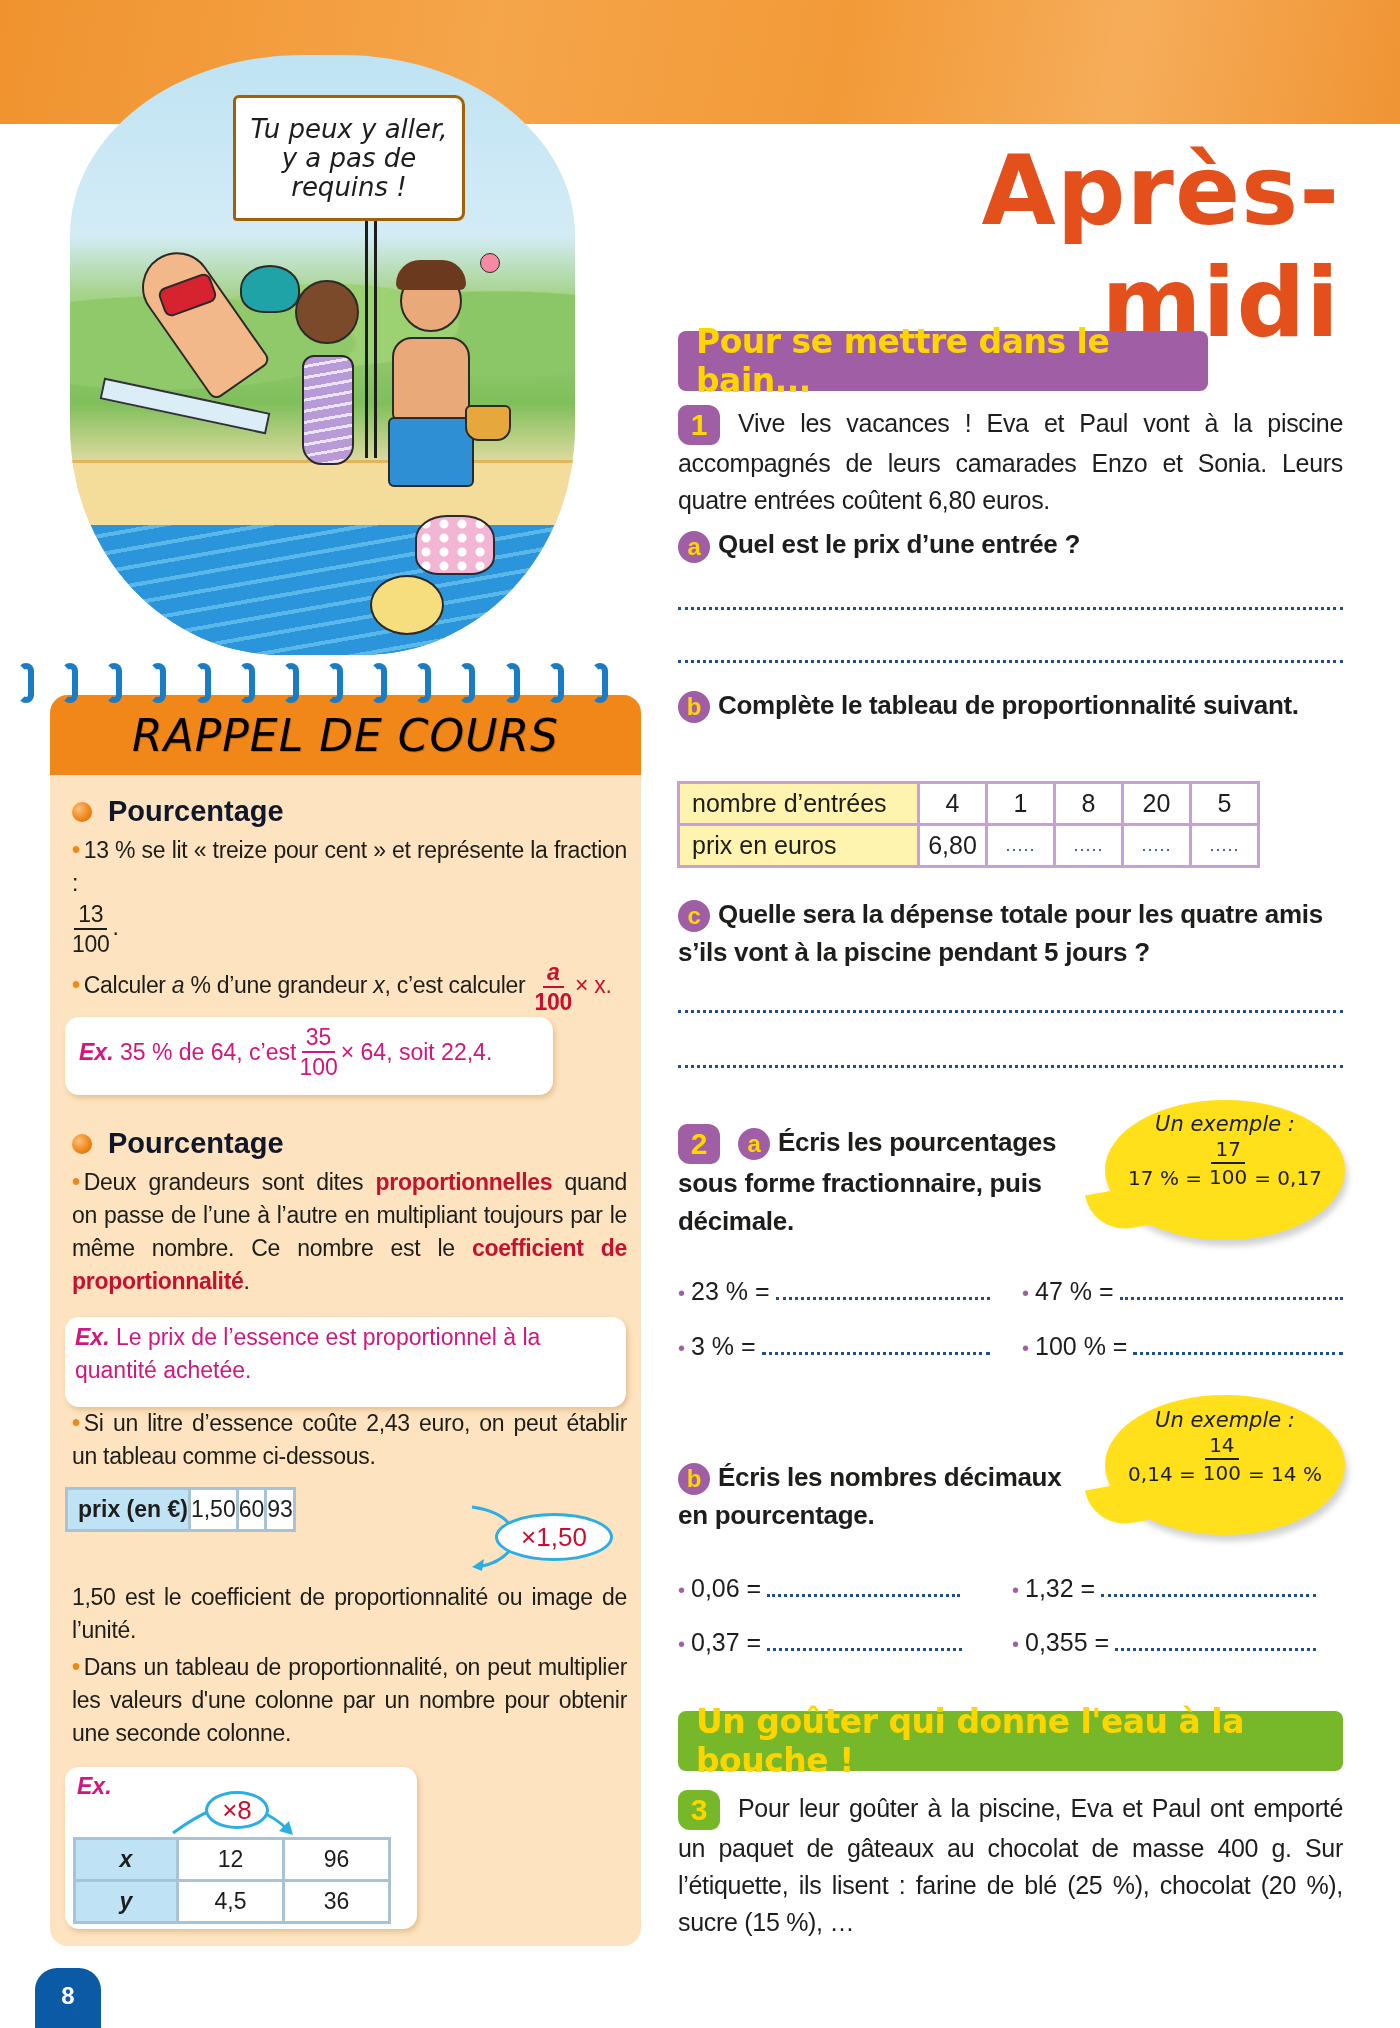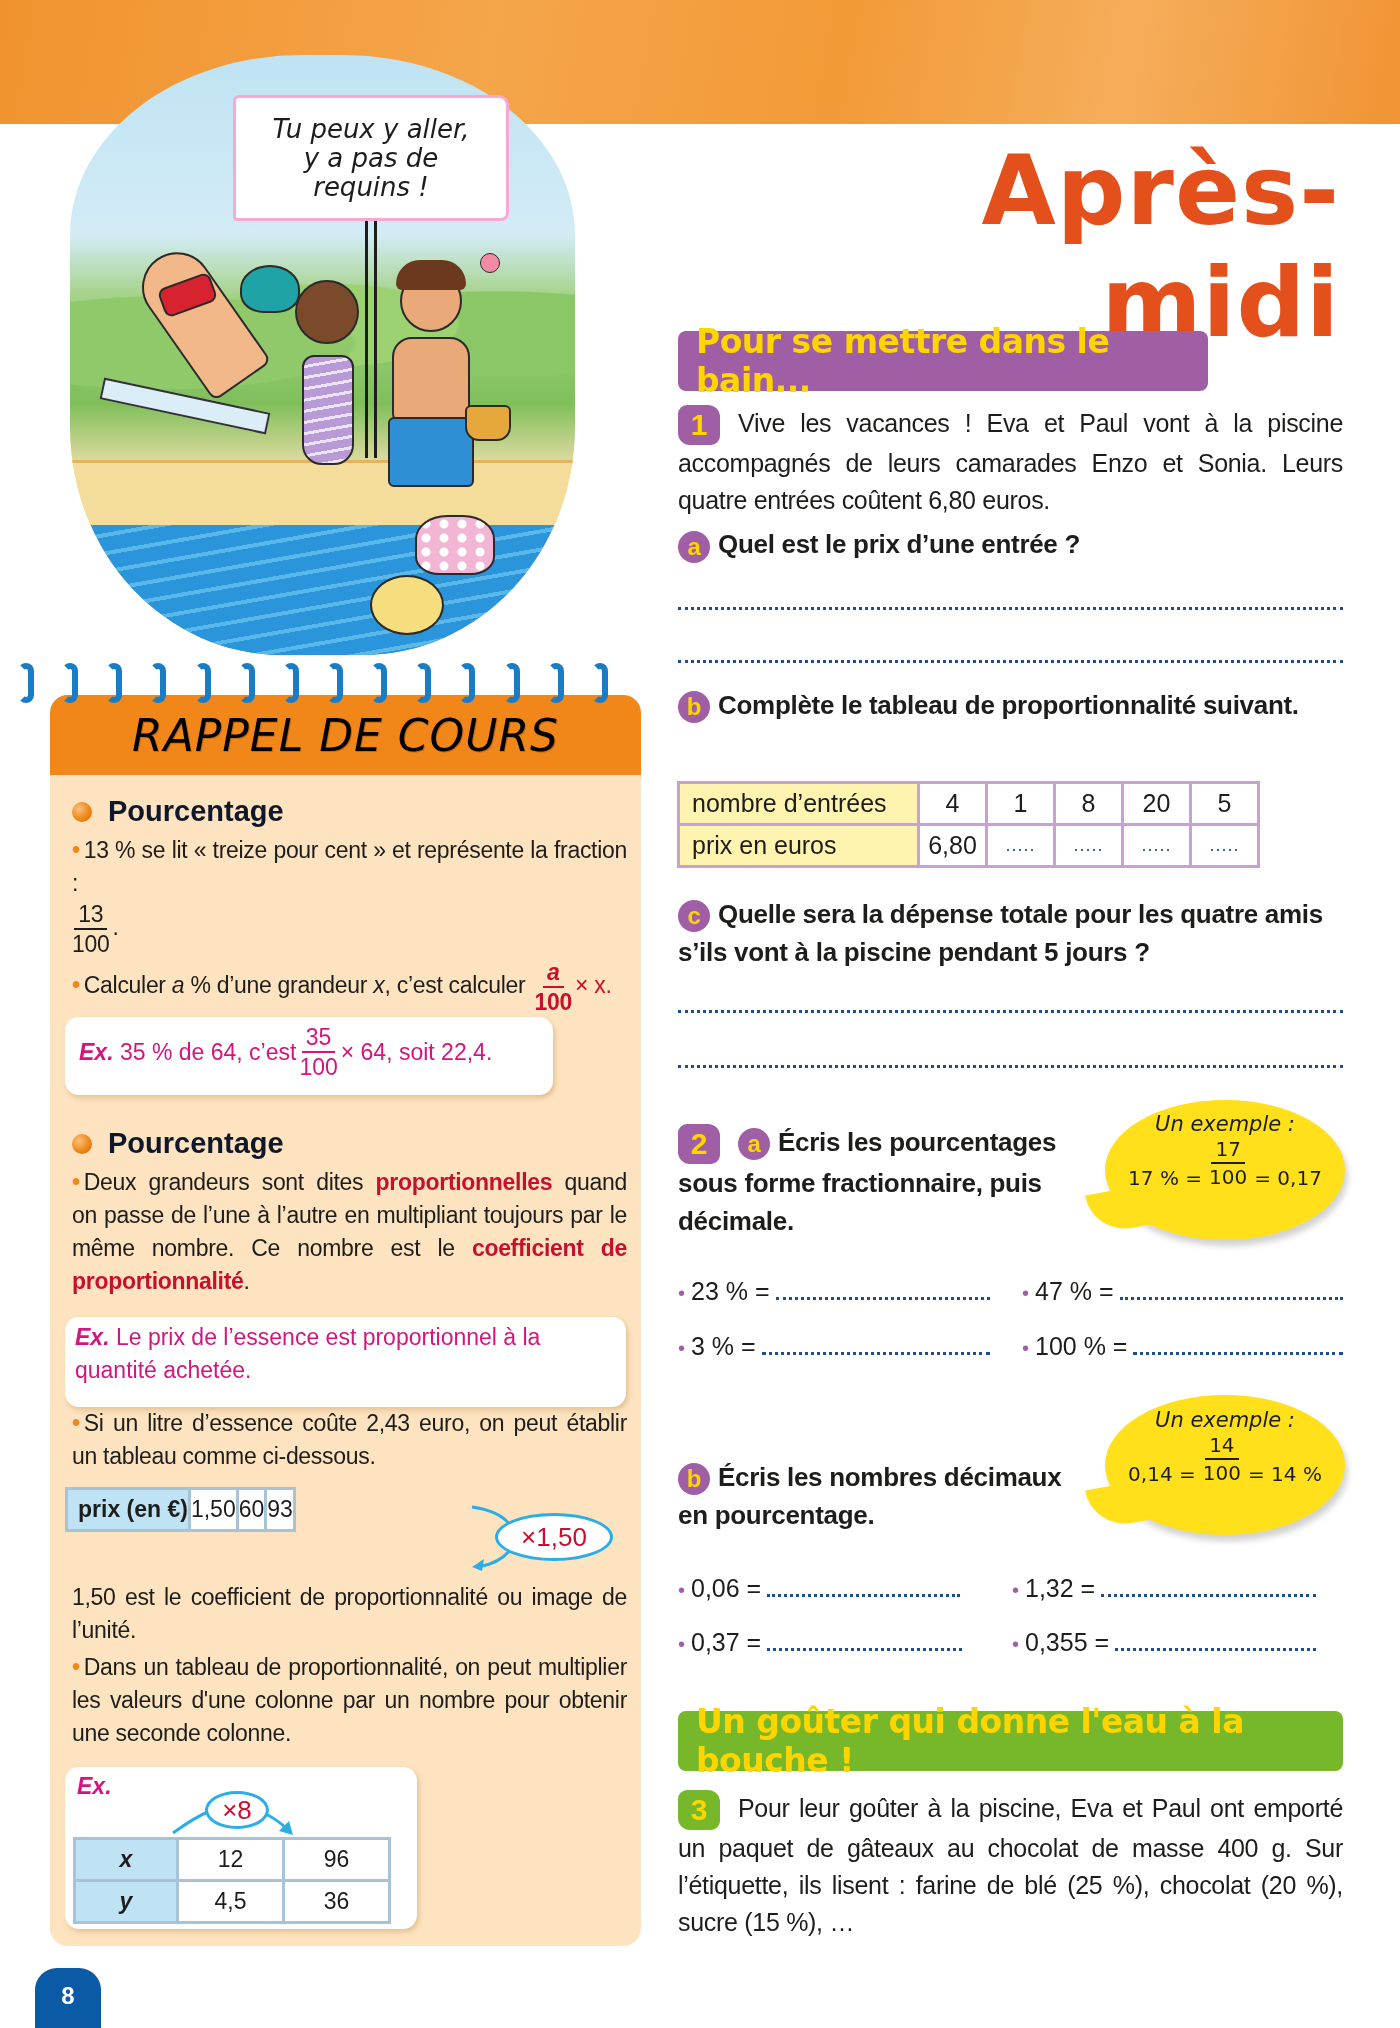--- a/index.html
+++ b/index.html
@@ -31,22 +31,22 @@
   .f3-head { left: 330px; top: 215px; width: 62px; height: 62px; background: #e9a979; border-radius: 50%; }
   .f3-hair { left: 326px; top: 205px; width: 70px; height: 30px; background: #6b3a1e; border-radius: 40px 40px 10px 10px; border: none; }
   .f3-body { left: 322px; top: 282px; width: 78px; height: 85px; background: #e9a979; border-radius: 20px 20px 8px 8px; }
   .f3-shorts { left: 318px; top: 362px; width: 86px; height: 70px; background: #2f8fd5; border-radius: 6px; }
   .f4-head { left: 300px; top: 520px; width: 74px; height: 60px; background: #f6de7f; border-radius: 50%; }
   .f4-suit { left: 345px; top: 460px; width: 80px; height: 60px; background: #f2b6d4;
     background-image: radial-gradient(circle, #fff 0 4px, transparent 5px); background-size: 18px 14px; border-radius: 40% 40% 30% 30%; }
   .ball { left: 410px; top: 198px; width: 20px; height: 20px; background: #f58aa6; border-radius: 50%; border-width: 1px; }
   .basket { left: 395px; top: 350px; width: 46px; height: 36px; background: #e6a83c; border-radius: 6px 6px 14px 14px; }
 
-  .speech-bubble { position: absolute; left: 233px; top: 95px; width: 276px; height: 126px;
-    background: #fff; border: 3px solid #f9a8d4; border-radius: 6px 10px 8px 4px;
+  .speech-bubble { position: absolute; left: 233px; top: 95px; width: 232px; height: 126px;
+    background: #fff; border: 3px solid #a16207; border-radius: 6px 10px 8px 4px;
     display: flex; align-items: center; justify-content: center; text-align: center;
     font-family: "DejaVu Sans", sans-serif; font-size: 26px; line-height: 29px; color: #1d1d1b; font-style: italic; white-space: pre-line; padding: 4px 8px; }
   .speech-tail { position: absolute; left: 365px; top: 218px; width: 12px; height: 240px; border-left: 3px solid #1d1d1b; border-right: 3px solid #1d1d1b; }
 
   
   .page-title { position: absolute; left: 810px; top: 135px; width: 530px; text-align: right;
     font-family: "DejaVu Sans", sans-serif; font-weight: bold; font-size: 96px; color: #e4501c; letter-spacing: 1px; }
 
   
   .rappel { position: absolute; left: 50px; top: 695px; width: 591px; height: 1251px; background: #fde3bf; border-radius: 18px; }

